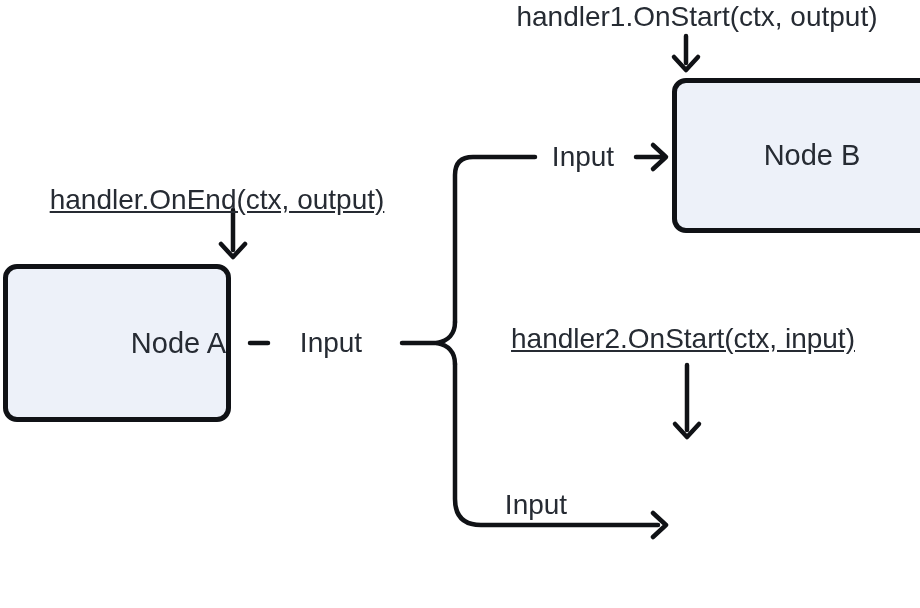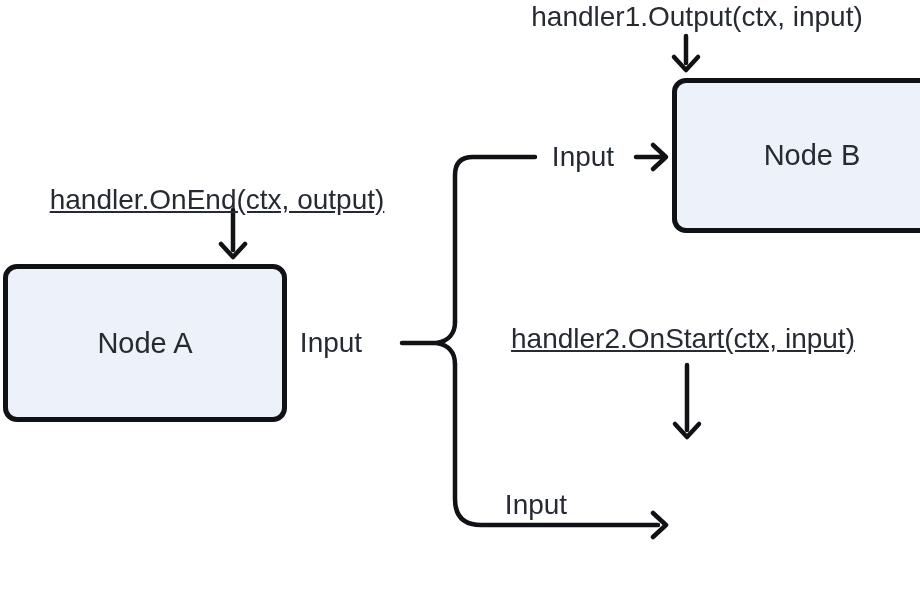--- a/index.html
+++ b/index.html
@@ -32,21 +32,21 @@
     box-sizing: border-box;
     background: var(--node-fill, #eef1f9);
     border: 5px solid var(--stroke, #101216);
     border-radius: 14px;
     display: flex;
     align-items: center;
     justify-content: center;
     font-size: 29px;
     color: var(--text, #262b33);
   }
-  .node-a { left: 3px;   top: 264px; width: 284px; height: 158px; }
+  .node-a { left: 3px;   top: 264px; width: 228px; height: 158px; justify-content: flex-end; }
   .node-b { left: 672px; top: 78px;  width: 280px; height: 155px; }
   .node-c { left: 672px; top: 445px; width: 239px; height: 158px; }
   .lbl {
     position: absolute;
     transform: translateX(-50%);
     white-space: nowrap;
     font-size: 28px;
     line-height: 30px;
     color: var(--text, #262b33);
   }
@@ -81,21 +81,21 @@
     <path class="wire" d="M 455 364 V 499 Q 455 525 481 525 H 658 M 653 513 L 666 525 L 653 537"></path>
   </svg>
 
   <div class="node node-a">
     <span>Node A</span>
   </div>
   <div class="node node-b">
     <span>Node B</span>
   </div>
 
-  <div class="lbl lbl-onstart1">handler1.Output(ctx, input)</div>
+  <div class="lbl lbl-onstart1">handler1.OnStart(ctx, output)</div>
   <div class="lbl lbl-onend">handler.OnEnd(ctx, output)</div>
   <div class="lbl lbl-onstart2">handler2.OnStart(ctx, input)</div>
 
   <div class="lbl lbl-output">Input</div>
   <div class="lbl lbl-input-top">Input</div>
   <div class="lbl lbl-input-bottom">Input</div>
 
 </div>
 
 </body></html>

